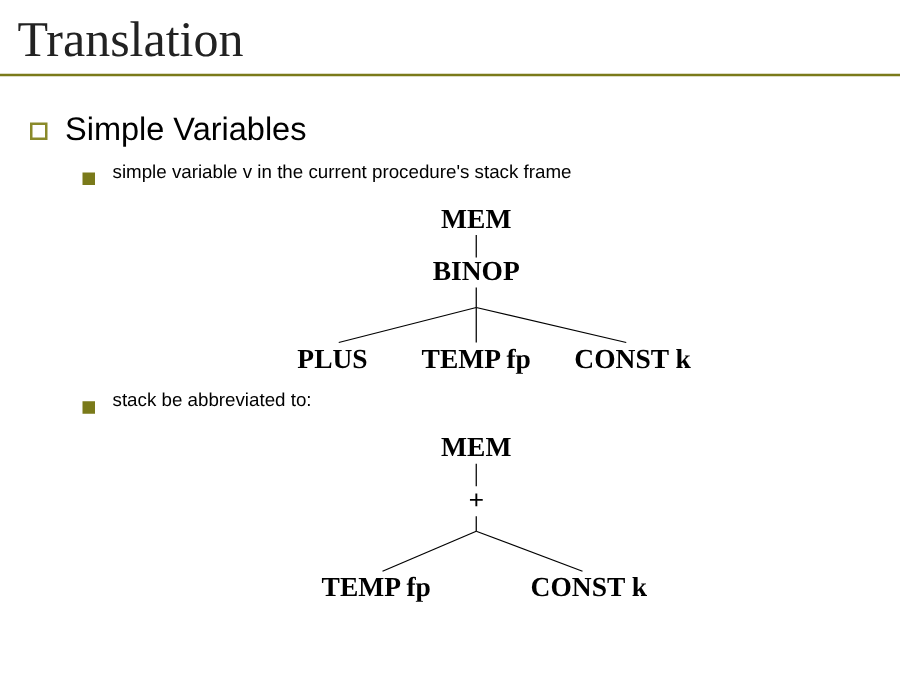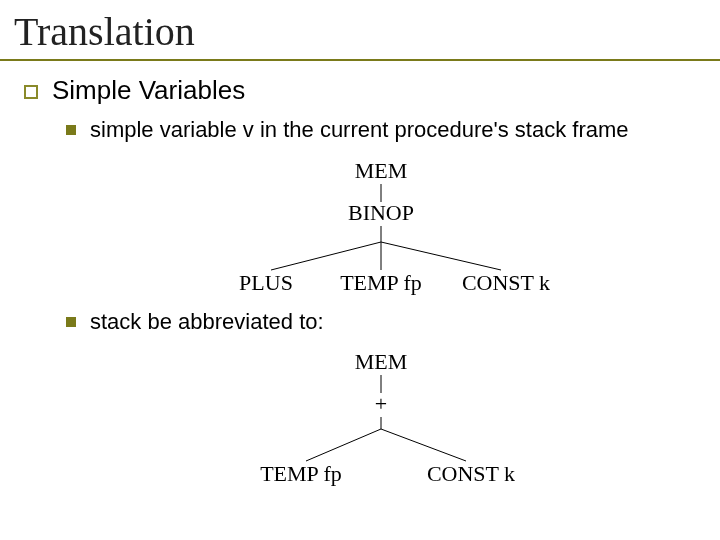--- a/index.html
+++ b/index.html
@@ -18,58 +18,59 @@
     margin:8px 0 0 14px;
     color:#222;
   }
   .title-underline{
     border:none;
     border-top:2px solid #7a7a1a;
     margin:4px 0 0 0;
     width:100%;
   }
   .content{
-    padding:14px 24px 0 24px;
+    padding:27px 24px 0 24px;
   }
   .lvl1{
     font-size:26px;
     display:flex;
     align-items:flex-start;
     gap:14px;
     margin-bottom:10px;
   }
   .bullet-sq-open{
     display:inline-block;
     width:14px;height:14px;
     border:2px solid #8a8a2a;
     box-sizing:border-box;
     margin-top:10px;
     flex:0 0 auto;
   }
   .lvl2-wrap{
     margin-left:42px;
   }
   .lvl2{
-    font-size:22px;
+    font-size:15px;
     display:flex;
     align-items:flex-start;
     gap:14px;
     line-height:1.25;
     margin-bottom:4px;
   }
   .bullet-sq-filled{
     display:inline-block;
     width:10px;height:10px;
     background:#7a7a1a;
     margin-top:9px;
     flex:0 0 auto;
   }
   .tree-holder{
     position:relative;
     margin:14px auto 10px auto;
+    font-weight:bold;
   }
   svg{display:block;margin:0 auto}
   .node{
     font-family:"Times New Roman",serif;
     font-size:22px;
     fill:#000;
     text-anchor:middle;
   }
 </style>
 </head>

